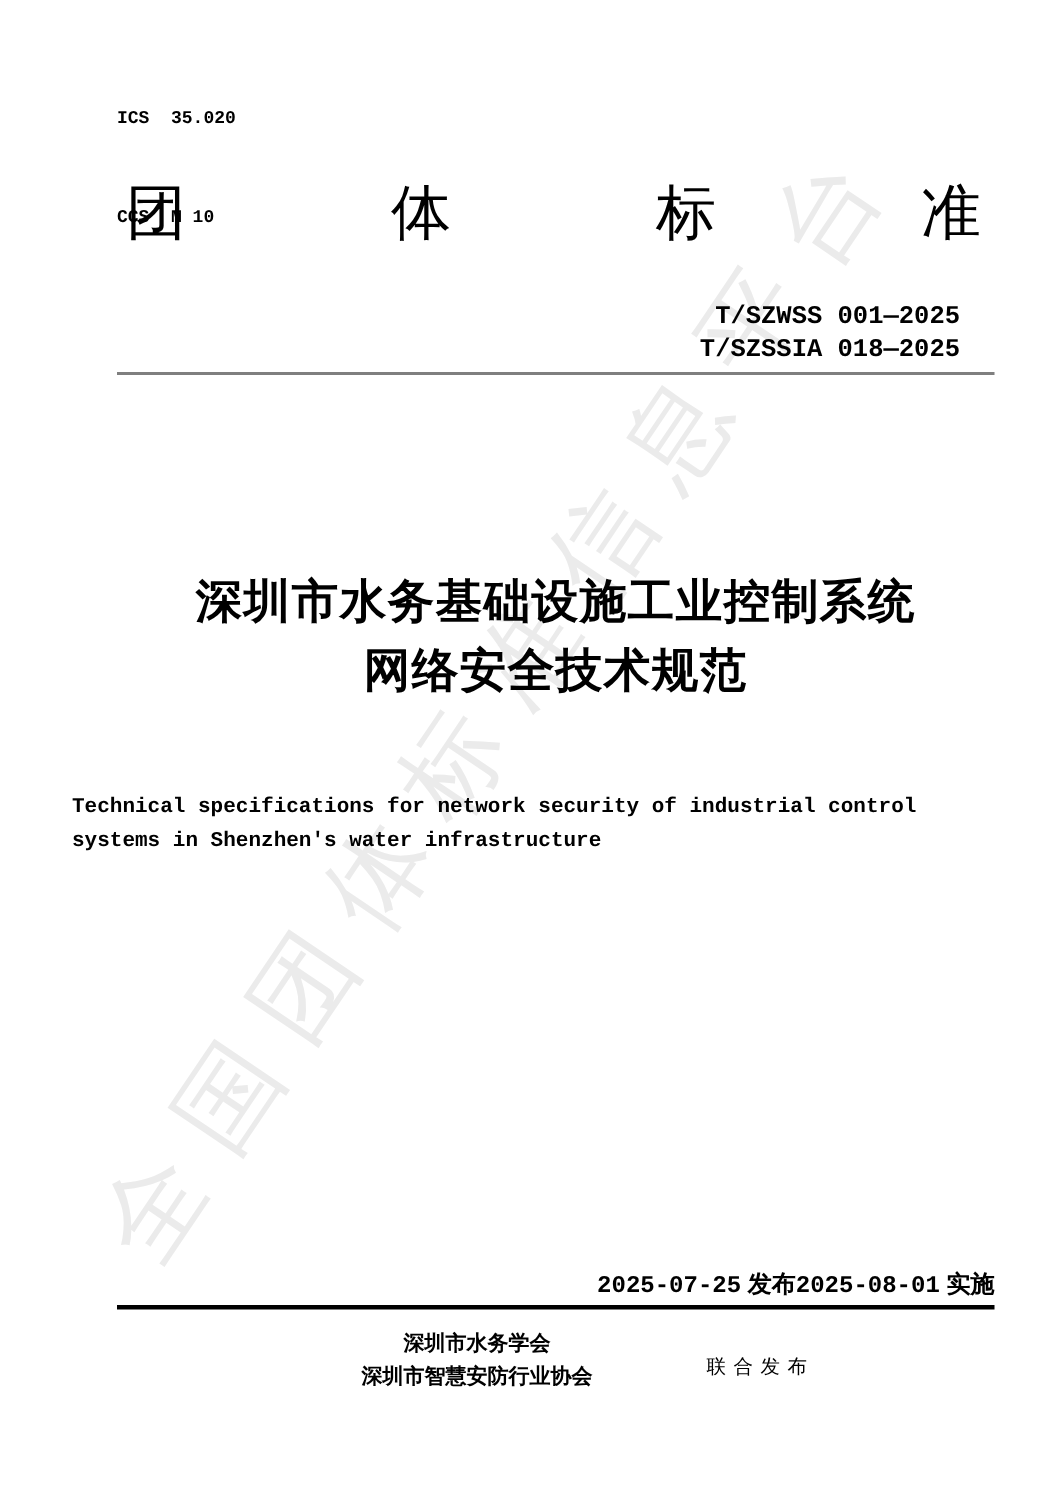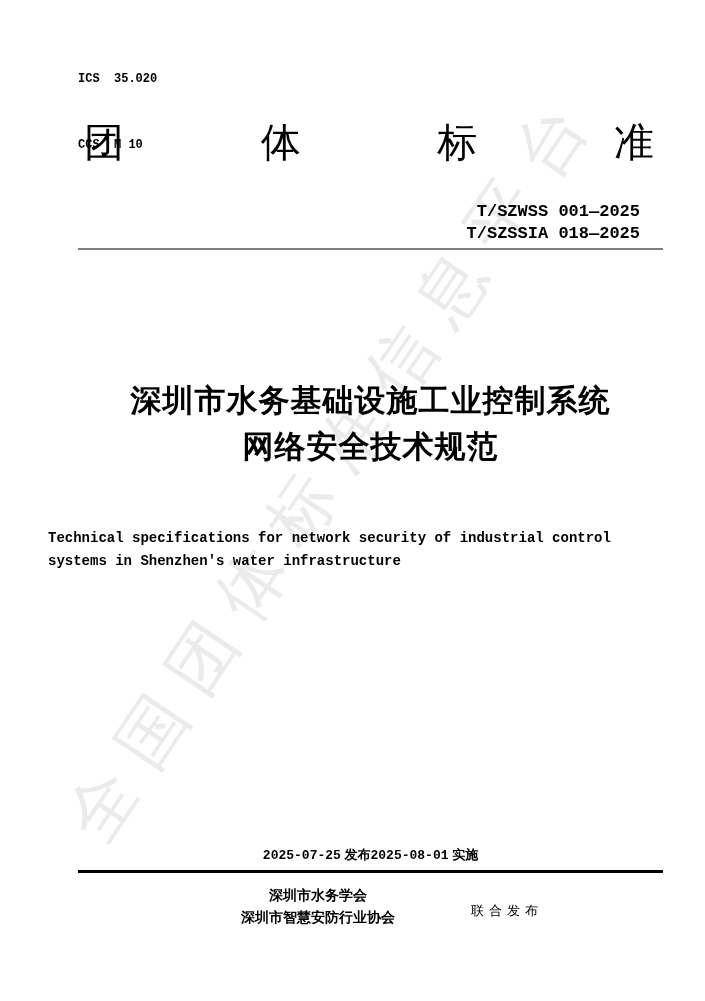--- a/index.html
+++ b/index.html
@@ -80,22 +80,22 @@
     font-family: "Liberation Mono", "DejaVu Sans Mono", monospace;
     font-size: 14px;
     font-weight: 700;
     line-height: 23px;
   }
   .dates-row {
     position: absolute;
     left: 78px; top: 846px;
     width: 585px;
     display: flex;
-    justify-content: center;
-    font-size: 13px;
+    justify-content: flex-end;
+    font-size: 16px;
     font-weight: 600;
   }
   .dates-row .num {
     font-family: "Liberation Mono", "DejaVu Sans Mono", monospace;
   }
   .footer-line {
     position: absolute;
     left: 78px; top: 870px;
     width: 585px; height: 3px;
   }

